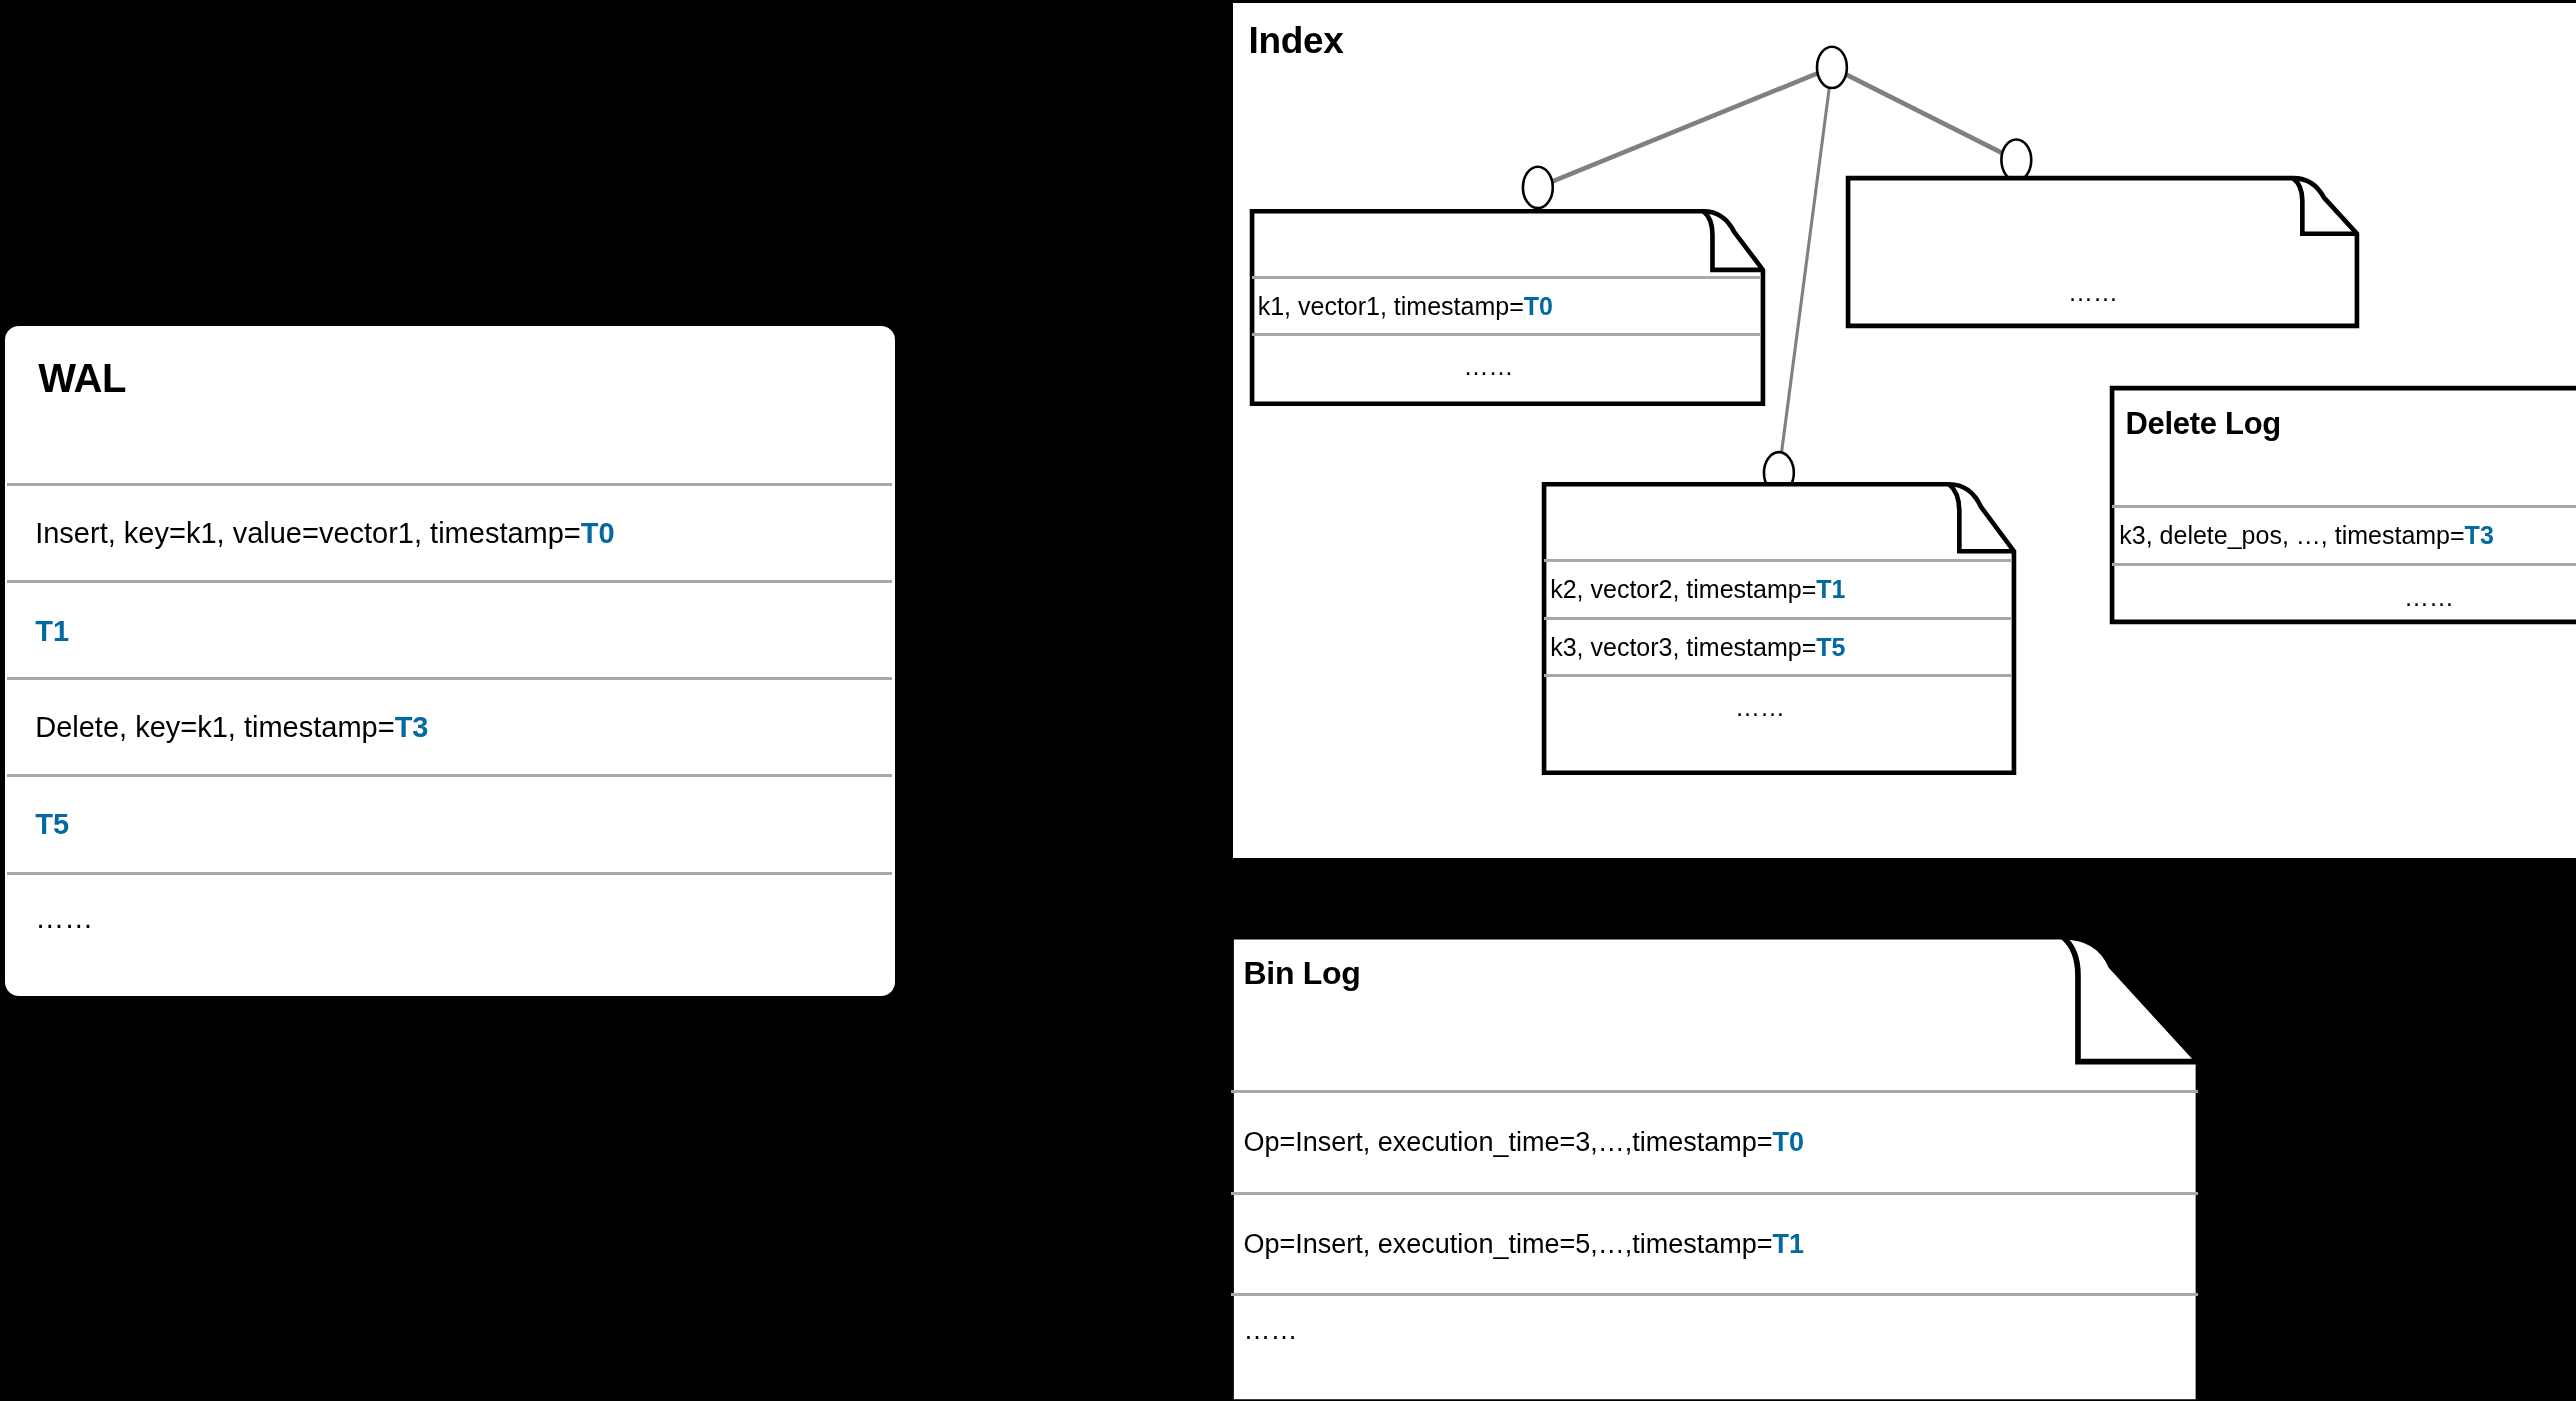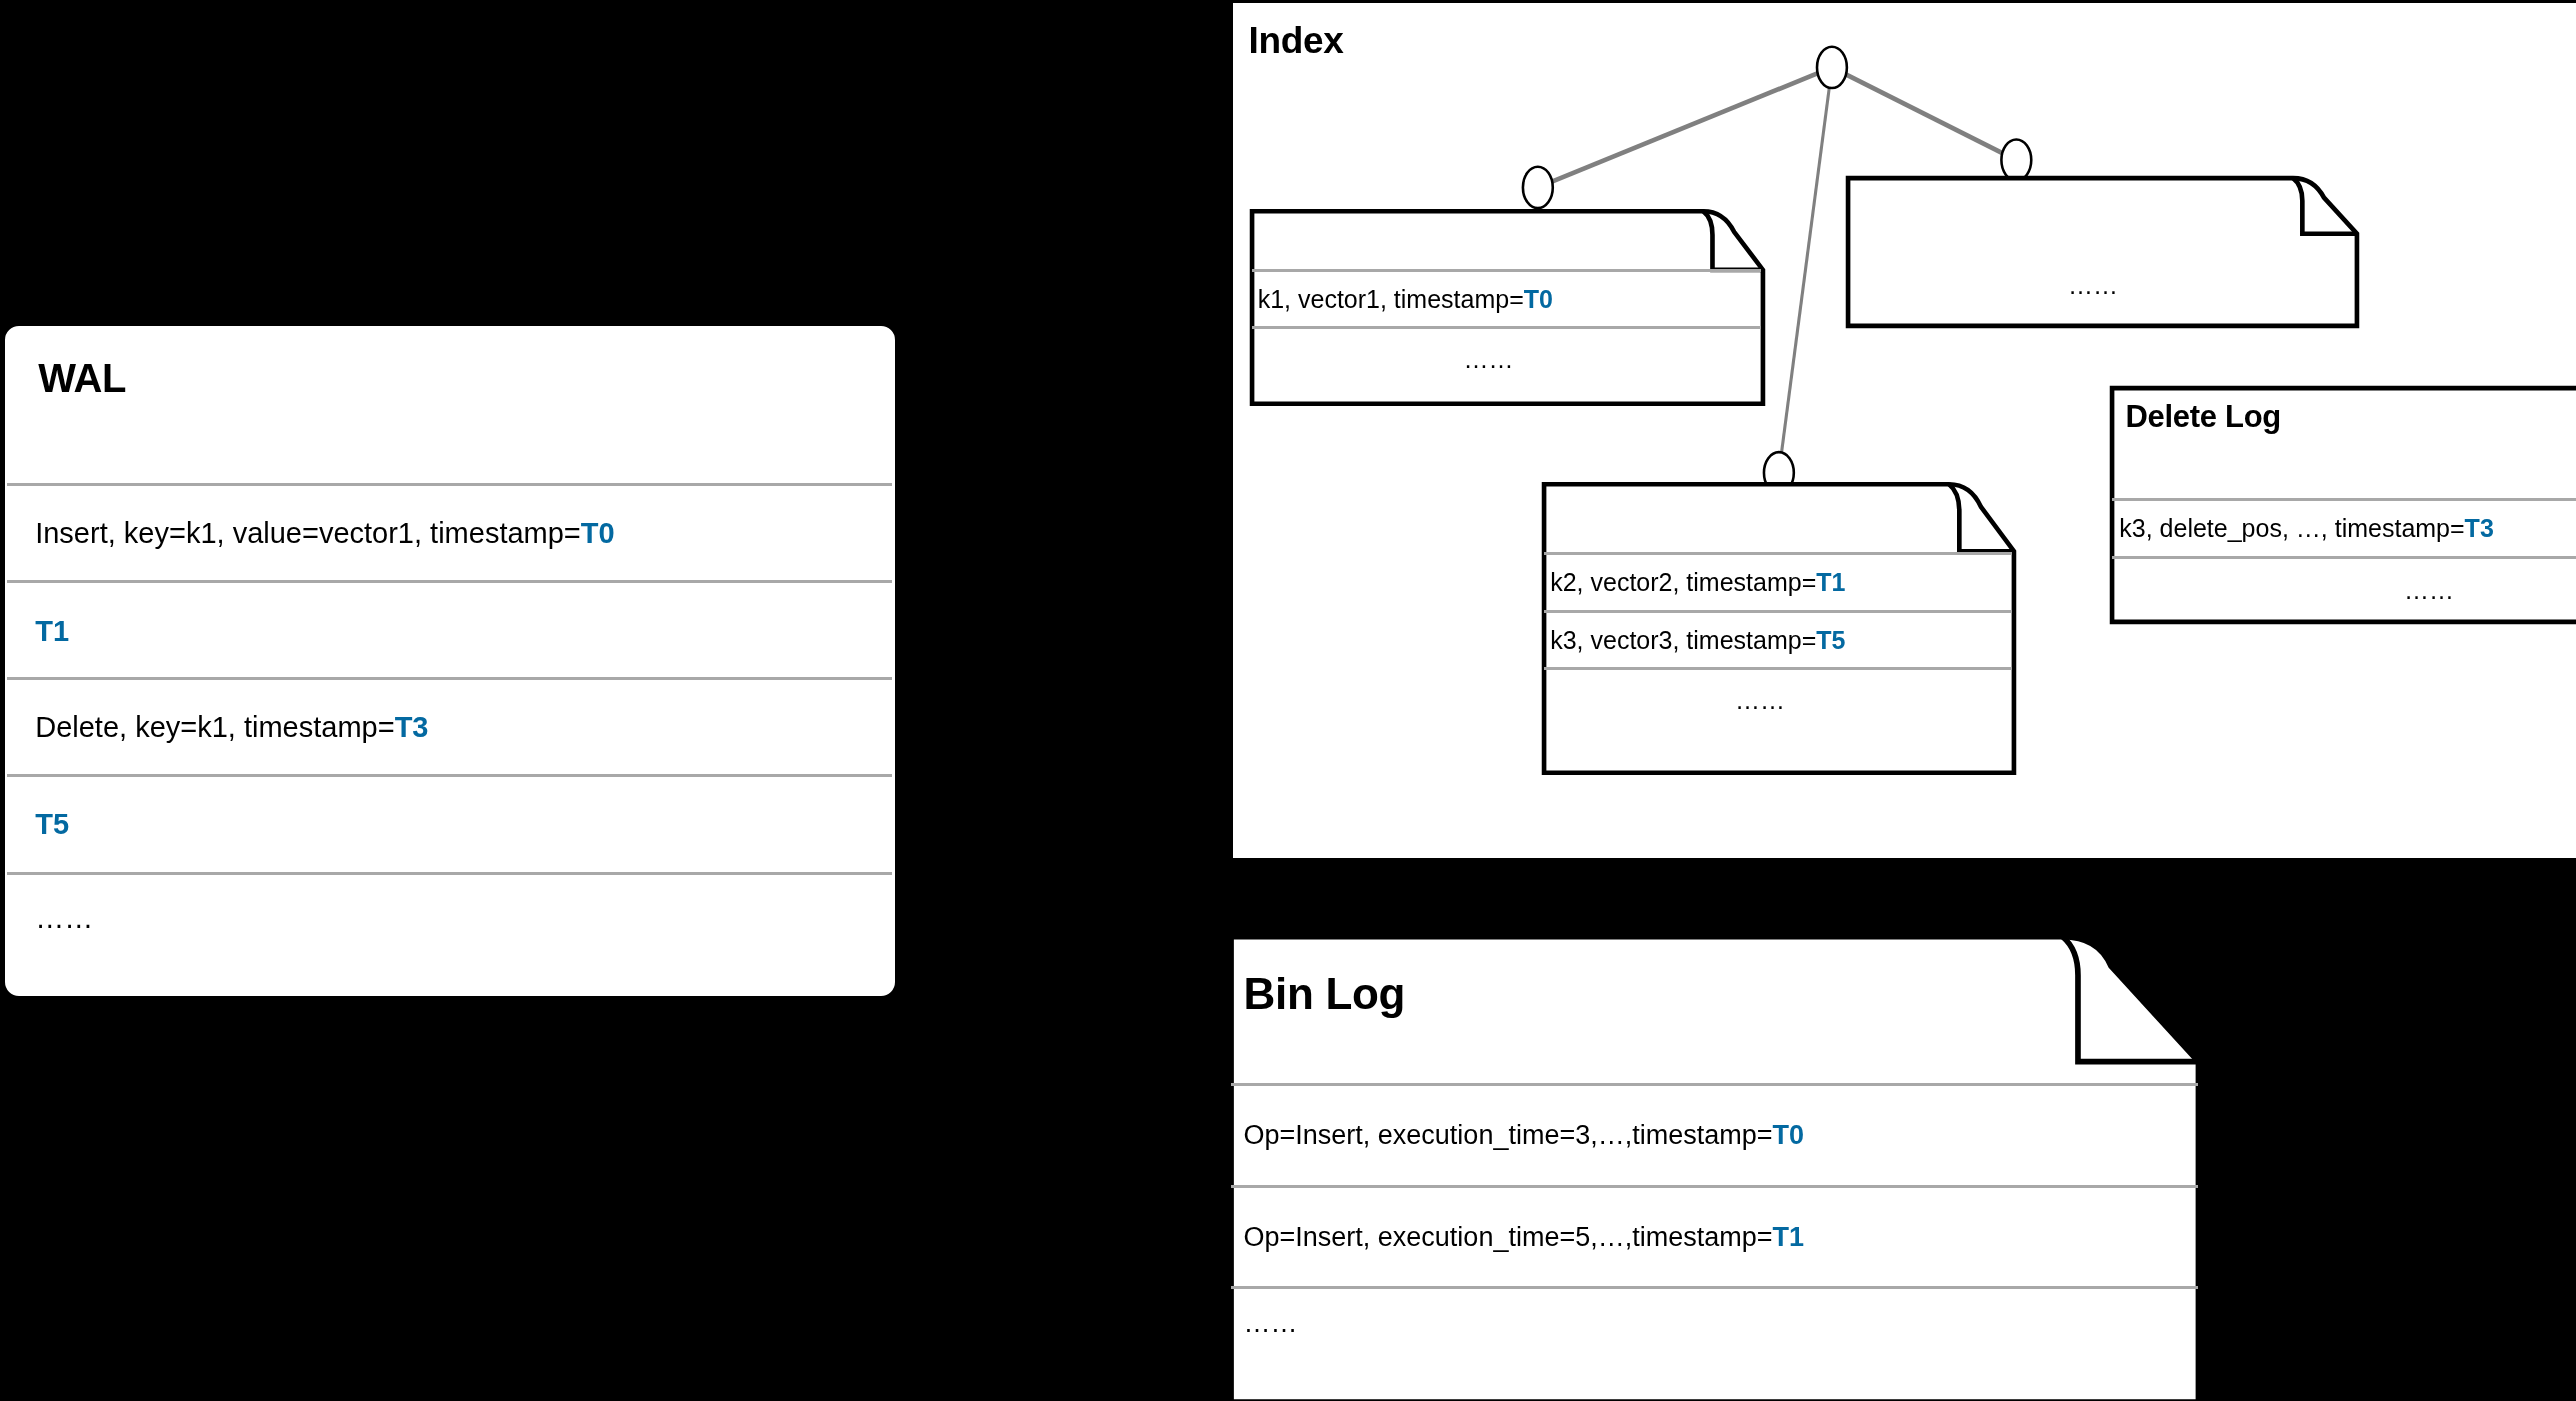--- a/index.html
+++ b/index.html
@@ -36,39 +36,39 @@
   .doccard {
     position: absolute;
   }
   .doccard svg {
     position: absolute;
     left: 0; top: 0;
     overflow: visible;
   }
   .doccard .content {
     position: absolute;
-    left: 0; top: 0;
+    left: 0; top: 7px;
     width: 100%;
     height: 100%;
     box-sizing: border-box;
   }
 
   
   .title {
     position: absolute;
     font-weight: bold;
     color: #000000;
     white-space: nowrap;
     letter-spacing: -0.3px;
     line-height: 1;
   }
   .title-wal   { font-size: 40px; }
   .title-index { font-size: 37px; }
   .title-del   { font-size: 31px; }
-  .title-bin   { font-size: 44px; margin-top: 22px; }
+  .title-bin   { font-size: 32px; }
 
   
   .row {
     position: absolute;
     box-sizing: border-box;
     display: flex;
     align-items: center;
     color: #000000;
     white-space: nowrap;
   }

